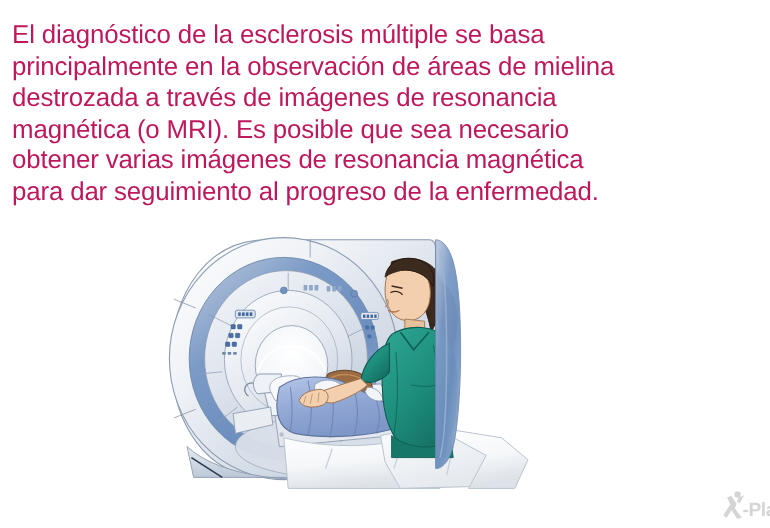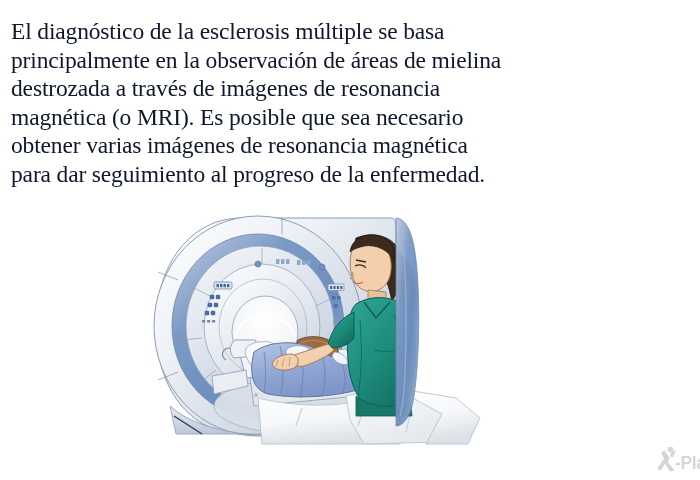--- a/index.html
+++ b/index.html
@@ -19,26 +19,26 @@
     width: 700px;
     height: 480px;
     background: #ffffff;
   }
   
   #body-text {
     position: absolute;
     left: 11px;
     top: 17px;
     width: 660px;
-    color: #0f172a;
+    color: #be185d;
     font-size: 23.5px;
     line-height: 28.6px;
     letter-spacing: -0.15px;
     white-space: pre-line;
-    font-family: Liberation Serif, serif;
+    font-family: Liberation Sans, sans-serif;
   }
   
   #illustration {
     position: absolute;
     left: 150px;
     top: 210px;
     width: 360px;
     height: 235px;
   }
   #illustration svg {

